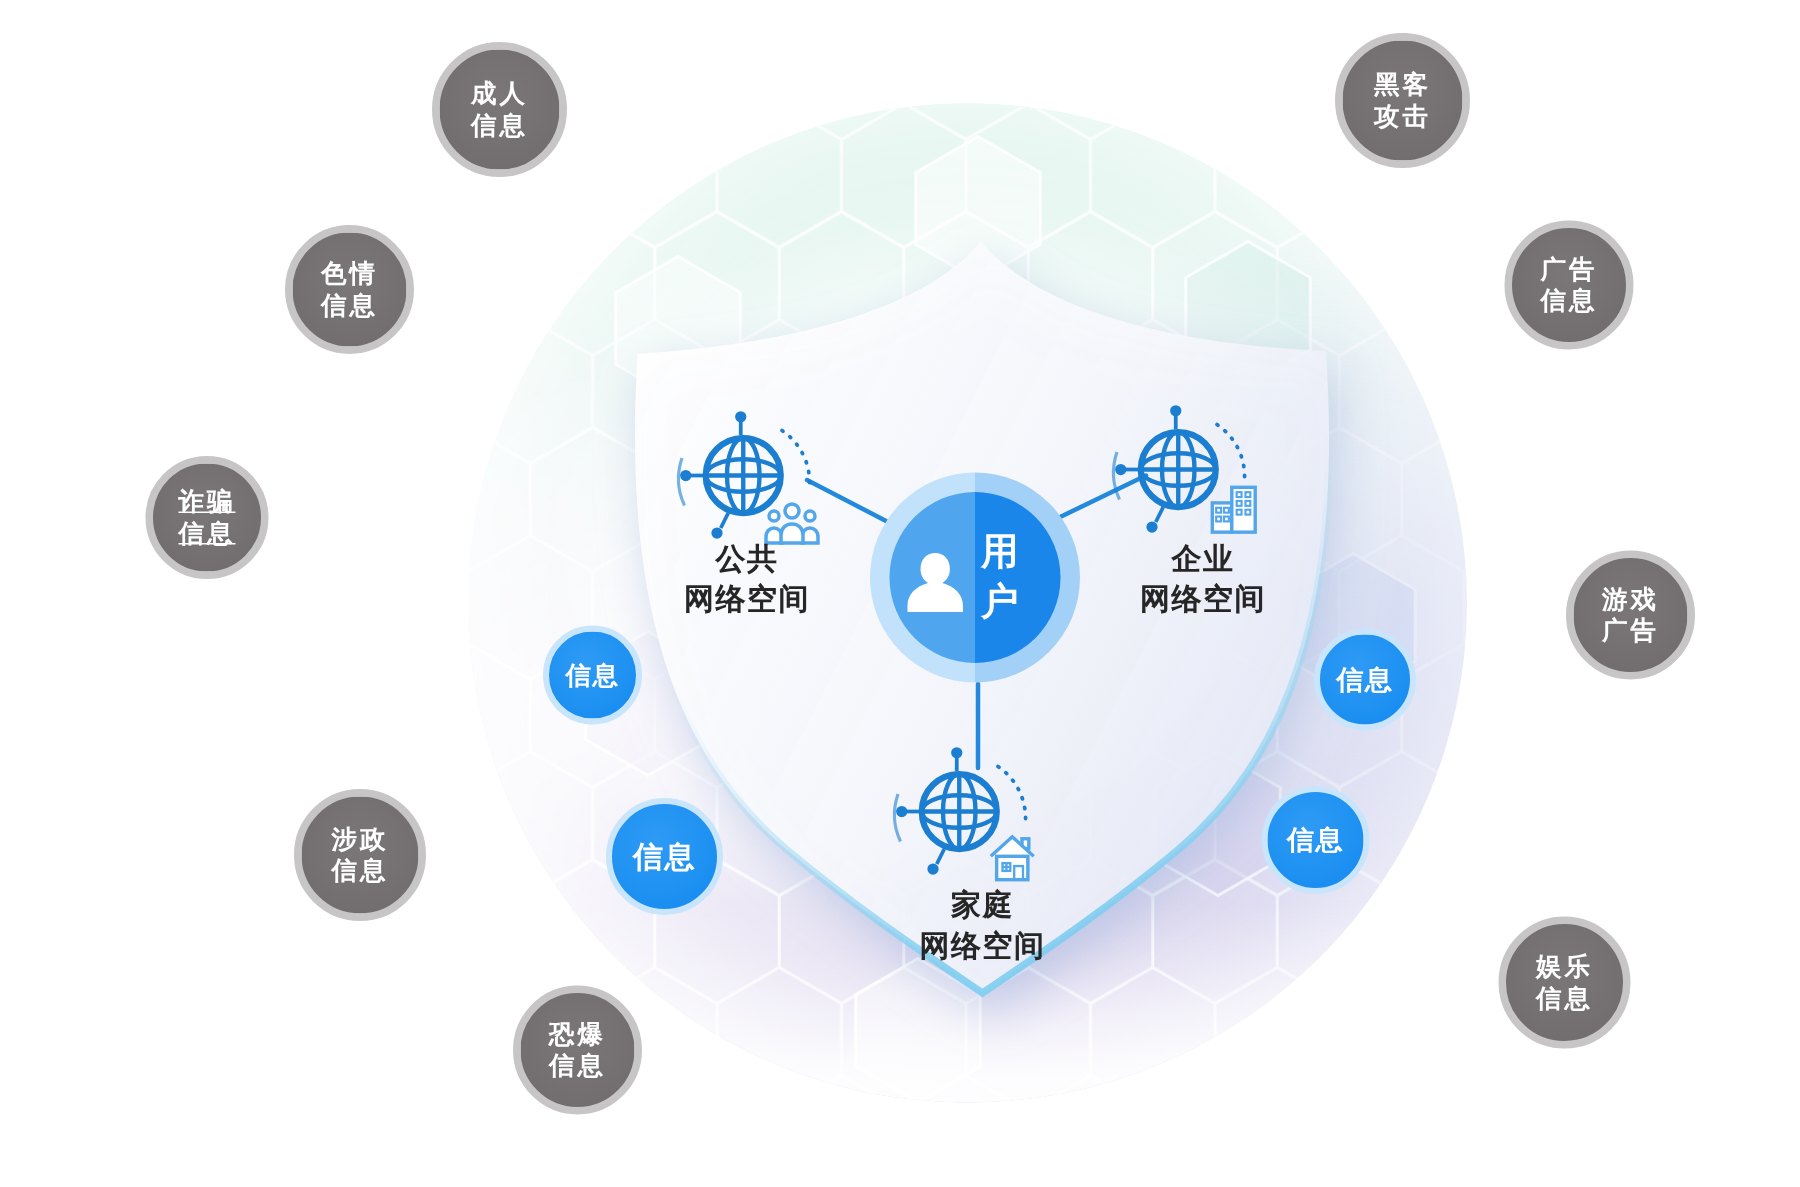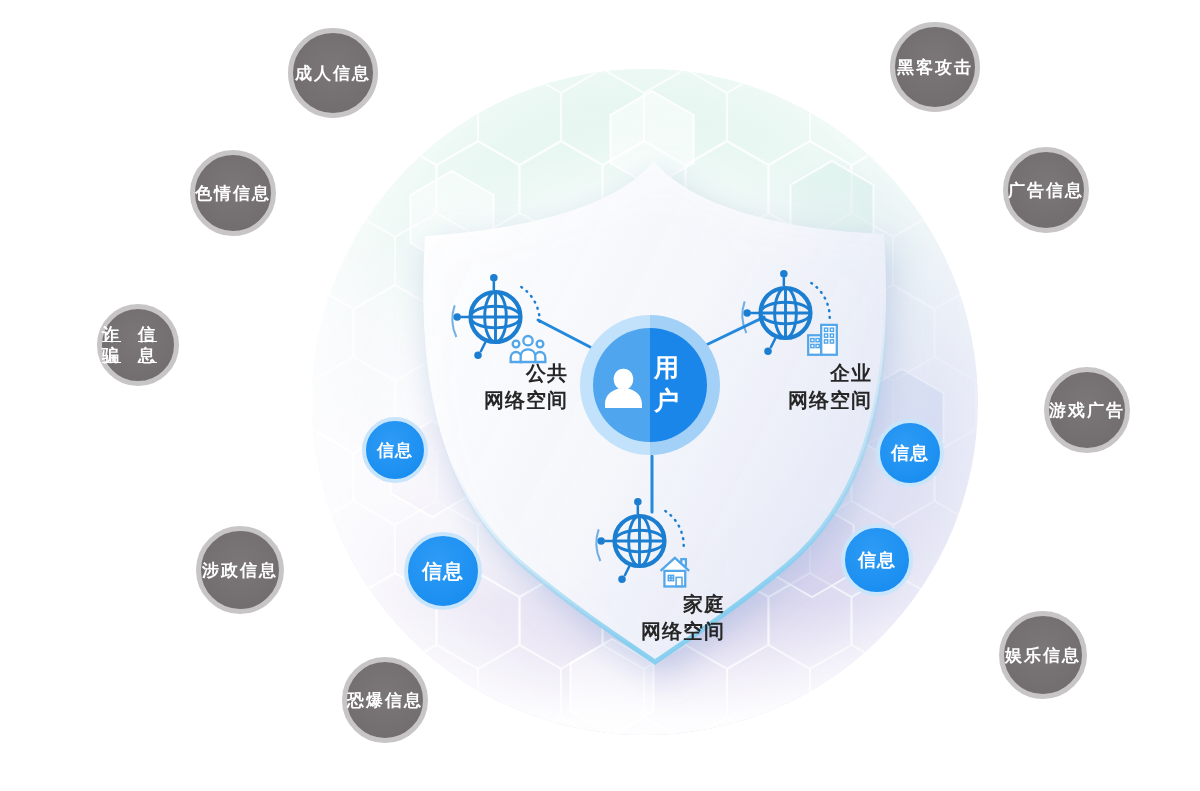--- a/index.html
+++ b/index.html
@@ -35,21 +35,21 @@
     filter:drop-shadow(6px 12px 16px rgba(110,140,200,0.35));
   }
   
   svg.connectors{position:absolute;left:0;top:0;width:1200px;height:791px;pointer-events:none;}
   
   .node-icon{position:absolute;width:100px;height:100px;}
   .icon-public{left:448px;top:272px;}
   .icon-enterprise{left:738px;top:268px;}
   .icon-home{left:592px;top:496px;}
   .node-label{
-    position:absolute;width:140px;text-align:right;color:#262626;
+    position:absolute;width:140px;text-align:center;color:#262626;
     font-size:20px;font-weight:600;line-height:27px;letter-spacing:1px;
   }
   .label-public{left:428px;top:360px;}
   .label-enterprise{left:732px;top:360px;}
   .label-home{left:585px;top:591px;}
   
   .user-halo{
     position:absolute;left:580px;top:315px;width:140px;height:140px;border-radius:50%;
     background:linear-gradient(90deg,#c2e1fa 50%,#a3d0f6 50%);
   }
@@ -70,21 +70,21 @@
   }
   .b0{left:362px;top:417px;width:66px;height:66px;font-size:17px;}
   .b1{left:404px;top:532px;width:78px;height:78px;font-size:20px;}
   .b2{left:876px;top:419px;width:68px;height:68px;font-size:18px;}
   .b3{left:841px;top:524px;width:72px;height:72px;font-size:18px;}
   
   .threat-circle{
     position:absolute;border-radius:50%;
     background:radial-gradient(circle at 50% 42%, #7b7778, var(--threat-gray,#6f6b6c));
     border:5px solid #c7c5c6;box-sizing:border-box;
-    display:flex;flex-direction:row;align-items:center;justify-content:center;
+    display:flex;flex-direction:column;align-items:center;justify-content:center;
     color:#ffffff;font-weight:700;font-size:17px;line-height:21px;letter-spacing:2px;text-align:left;
   }
   .t0{left:288px;top:28px;width:90px;height:90px;}
   .t1{left:890px;top:22px;width:90px;height:90px;}
   .t2{left:190px;top:150px;width:86px;height:86px;}
   .t3{left:1003px;top:147px;width:86px;height:86px;}
   .t4{left:97px;top:304px;width:82px;height:82px;text-decoration:underline;}
   .t5{left:1044px;top:367px;width:86px;height:86px;}
   .t6{left:196px;top:526px;width:88px;height:88px;}
   .t7{left:999px;top:611px;width:88px;height:88px;}

